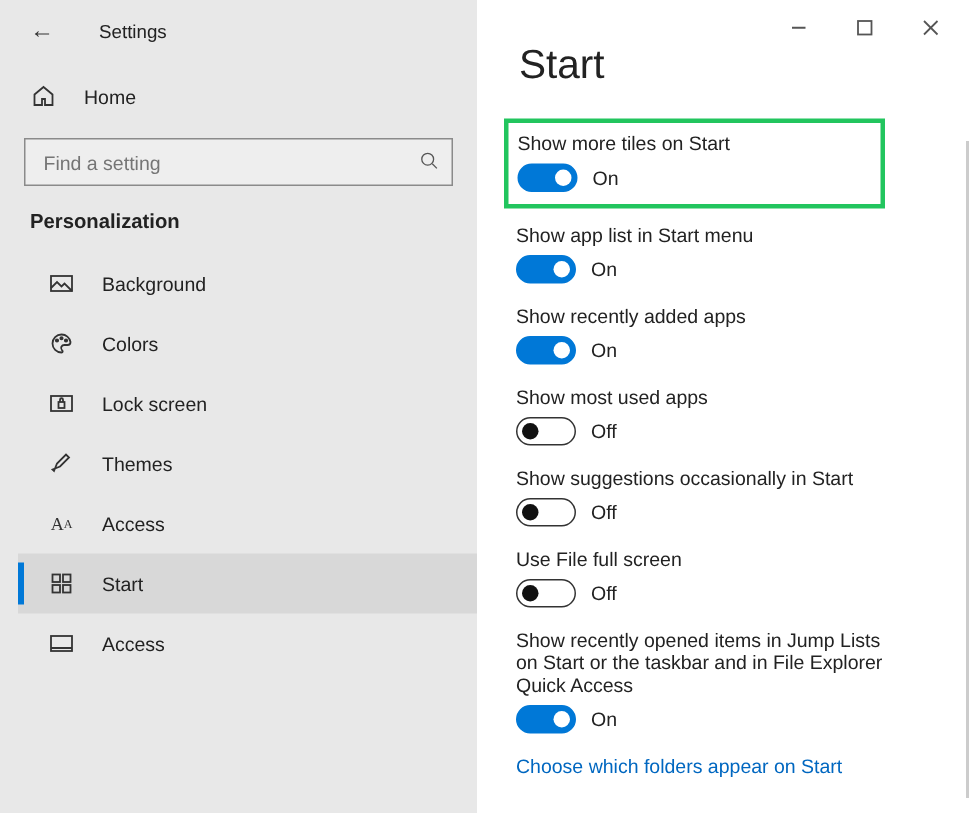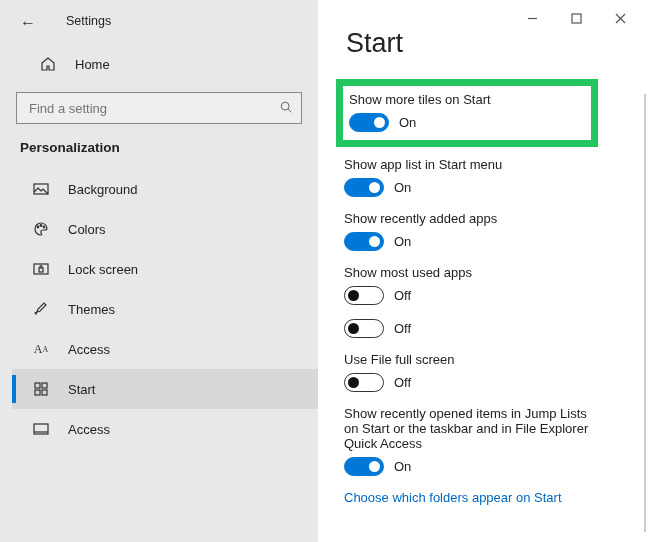--- a/index.html
+++ b/index.html
@@ -23,21 +23,21 @@
   }
   .sidebar-top {
     display:flex;
     align-items:center;
     padding: 2px 8px 14px 20px;
   }
   .back { width:20px; font-size:16px; color:#333;}
   .app-title { padding-left: 26px; font-size: 12.5px; }
   .home-row {
     display:flex; align-items:center; gap:18px;
-    padding: 8px 20px; margin-bottom:8px;margin-left:19px;
+    padding: 8px 20px; margin-bottom:8px;
   }
   .search-wrap { padding: 0 16px 10px 16px;}
   .search {
     display:flex; align-items:center;
     border:1px solid #8a8a8a; background:#eee;
     height:32px; padding:0 8px 0 10px;
   }
   .search input {
     flex:1; border:0; background:transparent; outline:none;
     font-size:13px; color:#555;
@@ -74,21 +74,21 @@
   }
   .toggle.on { background:#0078d7; border-color:#0078d7;}
   .toggle.off { background:#fff;}
   .knob {
     width:11px; height:11px; border-radius:50%; position:absolute; top:3px;
   }
   .toggle.on .knob { right:3px; background:#fff;}
   .toggle.off .knob { left:3px; background:#111;}
   .state { font-size:13px;}
   .highlight {
-    border:7px solid #22c55e; padding:6px 100px 8px 6px; display:inline-block;
+    border:3px solid #22c55e; padding:6px 100px 8px 6px; display:inline-block;
     margin-left:-8px; margin-bottom:10px;
   }
   .highlight .opt { margin-bottom:0;}
   .link { color:#0067c0; font-size:13px; margin-top:6px;}
   .scroll-hint { position:absolute; right:2px; top:94px; bottom:10px; width:2px; background:#ccc;}
 </style>
 </head>
 <body>
 
 <div class="sidebar">
@@ -241,20 +241,21 @@
     <div class="opt-label">Show most used apps</div>
     <div class="toggle-row">
       <div class="toggle off">
           <div class="knob"></div>
         </div>
       <span class="state">Off</span>
     </div>
   </div>
 
   <div class="opt">
+    <div class="opt-label">Show suggestions occasionally in Start</div>
     <div class="toggle-row">
       <div class="toggle off">
           <div class="knob"></div>
         </div>
       <span class="state">Off</span>
     </div>
   </div>
 
   <div class="opt">
     <div class="opt-label">Use File full screen</div>

